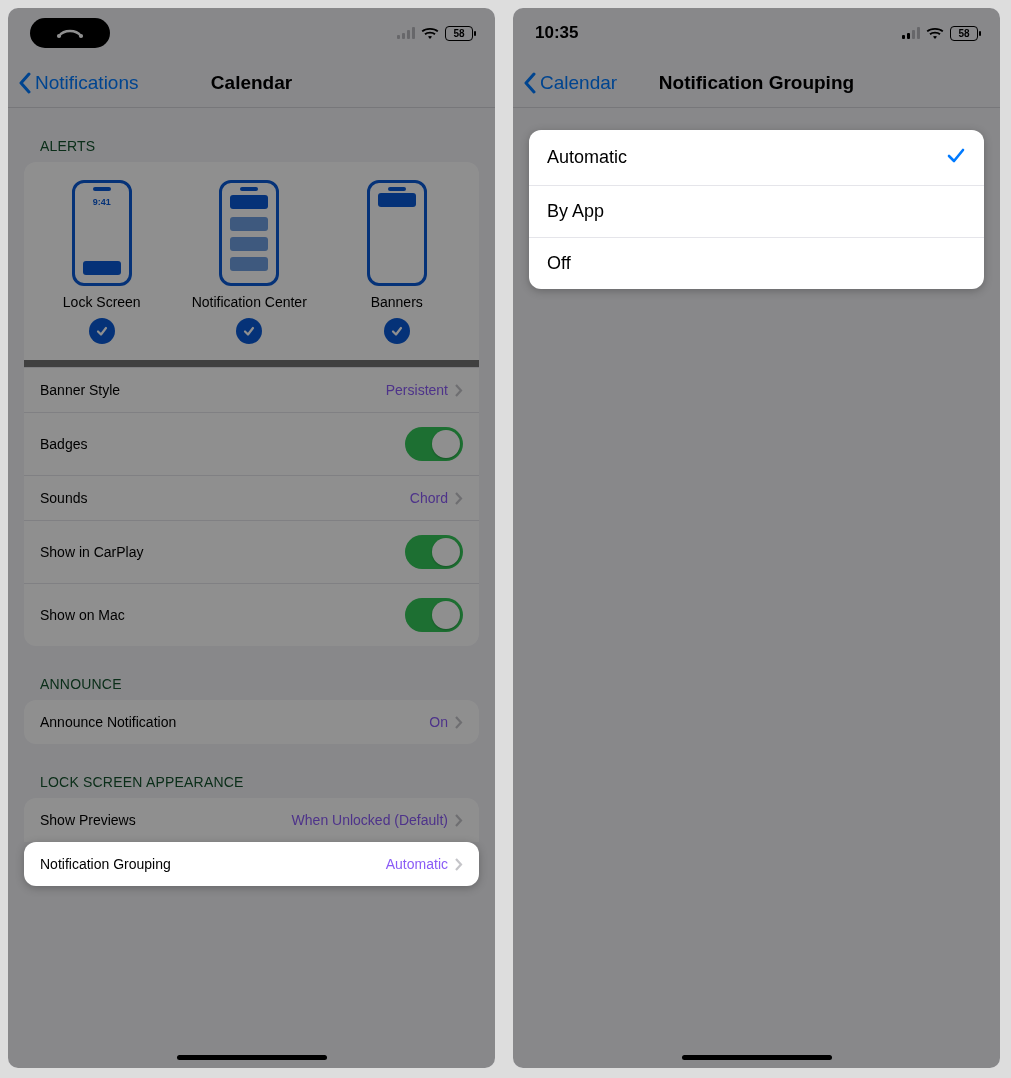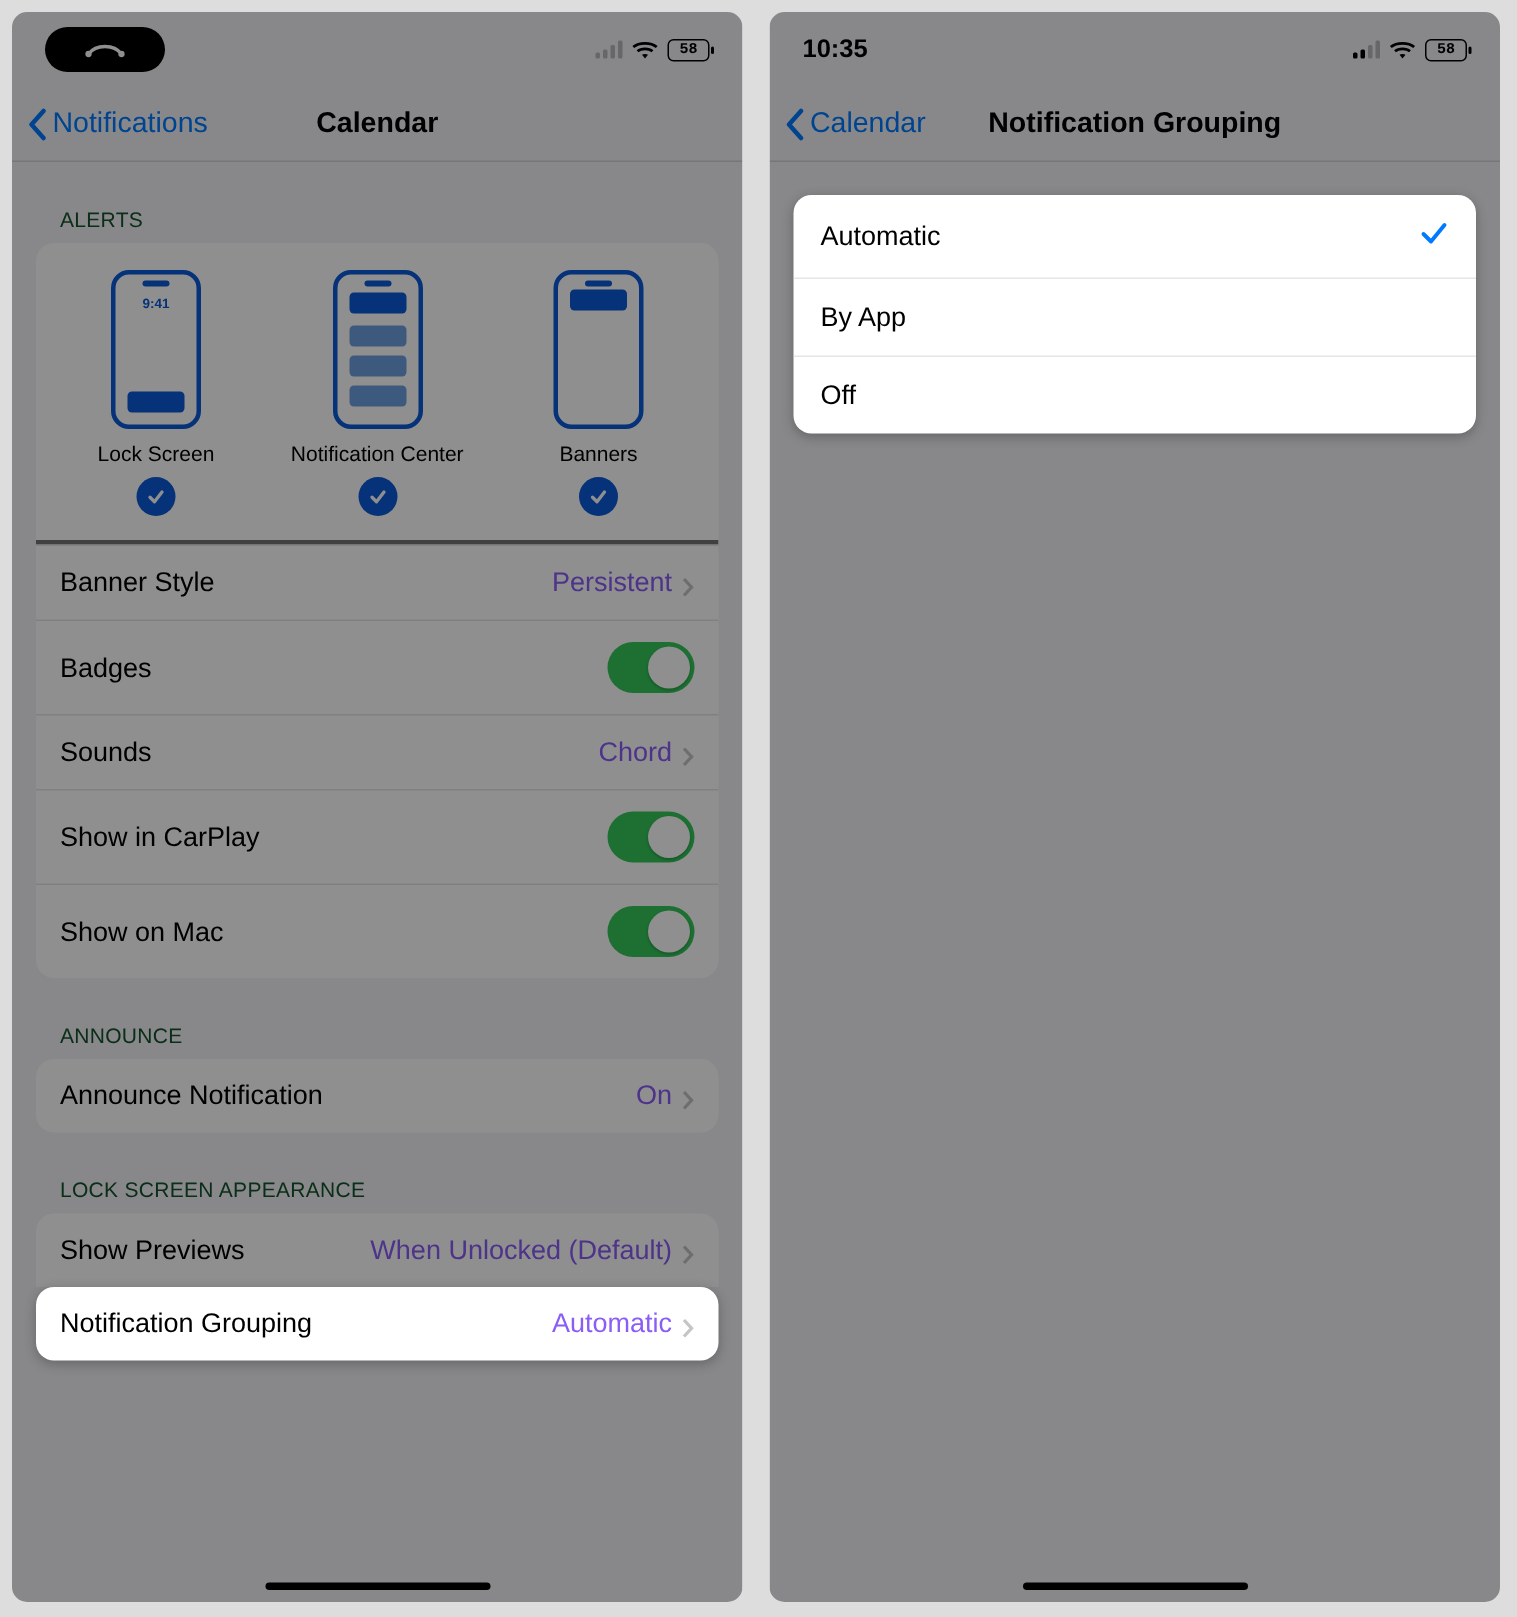--- a/index.html
+++ b/index.html
@@ -51,21 +51,21 @@
   .wifi { width: 18px; height: 13px; }
   .battery-box {
     display:flex; align-items:center; gap:2px;
   }
   .battery {
     width: 28px; height: 15px;
     border: 1.5px solid #000;
     border-radius: 4px;
     position: relative;
     display:flex; align-items:center; justify-content:center;
-    font-size:10px; font-weight:700;font-family:Liberation Mono, monospace;
+    font-size:10px; font-weight:700;
   }
   .battery::after {
     content:"";
     position:absolute; right:-4px; top:4px;
     width:2px; height:5px; background:#000; border-radius:1px;
   }
   .signal-dots { display:flex; gap:2px; align-items:flex-end; height:12px;}
   .sd { width:3px; background:#b8b8be; border-radius:1px;}
   .sd1{height:4px;} .sd2{height:6px;} .sd3{height:9px;} .sd4{height:12px;}
   .sd.on{ background:#000;}
@@ -95,23 +95,23 @@
     letter-spacing: 0.2px;
   }
   .card {
     background:#fff;
     margin: 0 16px;
     border-radius: 12px;
     overflow: hidden;
   }
   .alerts-row {
     display:flex;
-    justify-content: center;
+    justify-content: flex-start;
     padding: 18px 4px 16px 4px;
-    border-bottom: 3px solid #737373;
+    border-bottom: 7px solid #737373;
   }
   .alert-opt {
     display:flex; flex-direction:column; align-items:center; gap:8px;
     font-size:14px; color:#000;
     width:33%;
   }
   .phone-icon {
     width:60px; height:106px;
     border:3px solid #0a5ad6; border-radius:12px;
     position:relative;
@@ -141,21 +141,21 @@
     background:#0a5ad6; border-radius:3px;
   }
   .check-circle{
     width:26px; height:26px; border-radius:50%;
     background:#0a5ad6; display:flex; align-items:center; justify-content:center;
   }
   .check-circle svg{ width:14px; height:14px; }
   .row {
     display:flex; justify-content:space-between; align-items:center;
     padding: 14px 16px;
-    font-size:18px;
+    font-size:14px;
     border-top:1px solid #e5e5ea;
   }
   .row:first-child{ border-top:none; }
   .row .val { color:#8b5cf6; display:flex; align-items:flex-end; gap:6px;}
   .chev { width:9px; height:15px; }
   .chev path{ stroke:#c5c5c9; stroke-width:2.2; fill:none;}
   .toggle{
     width:58px; height:34px; border-radius:17px; background:#34c759;
     position:relative;
   }

